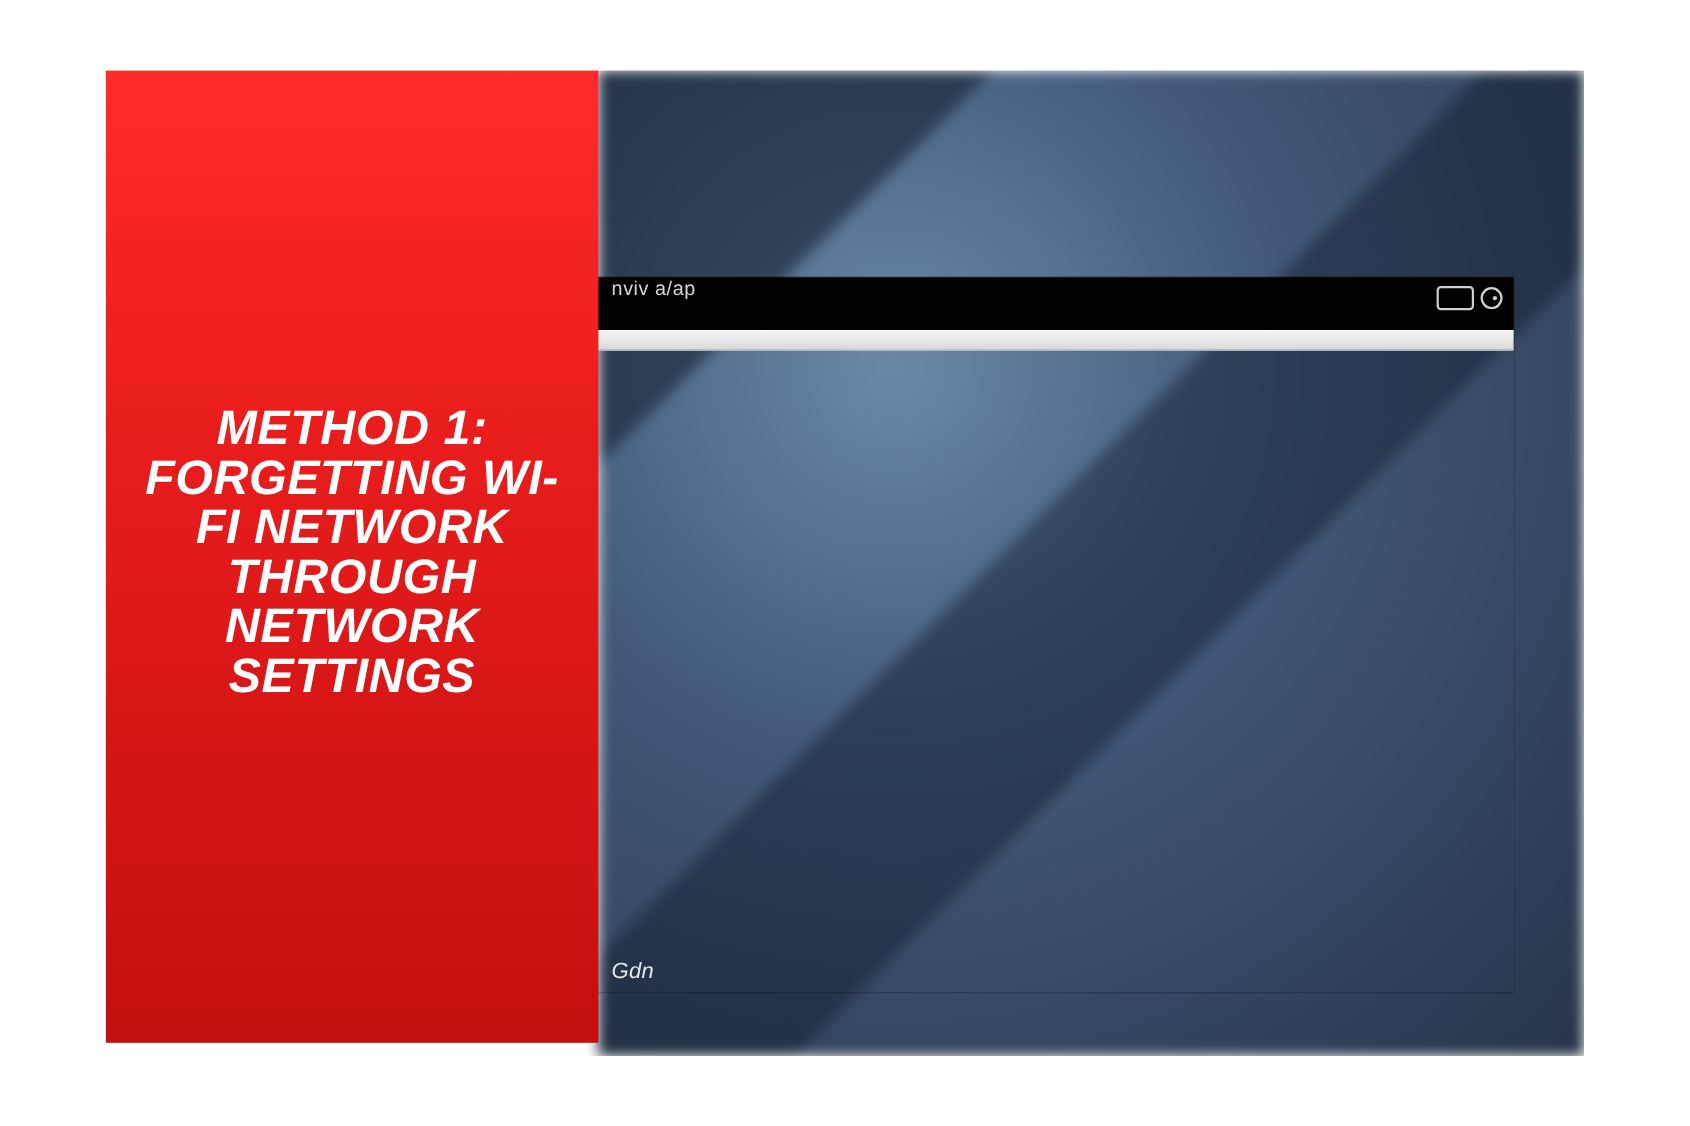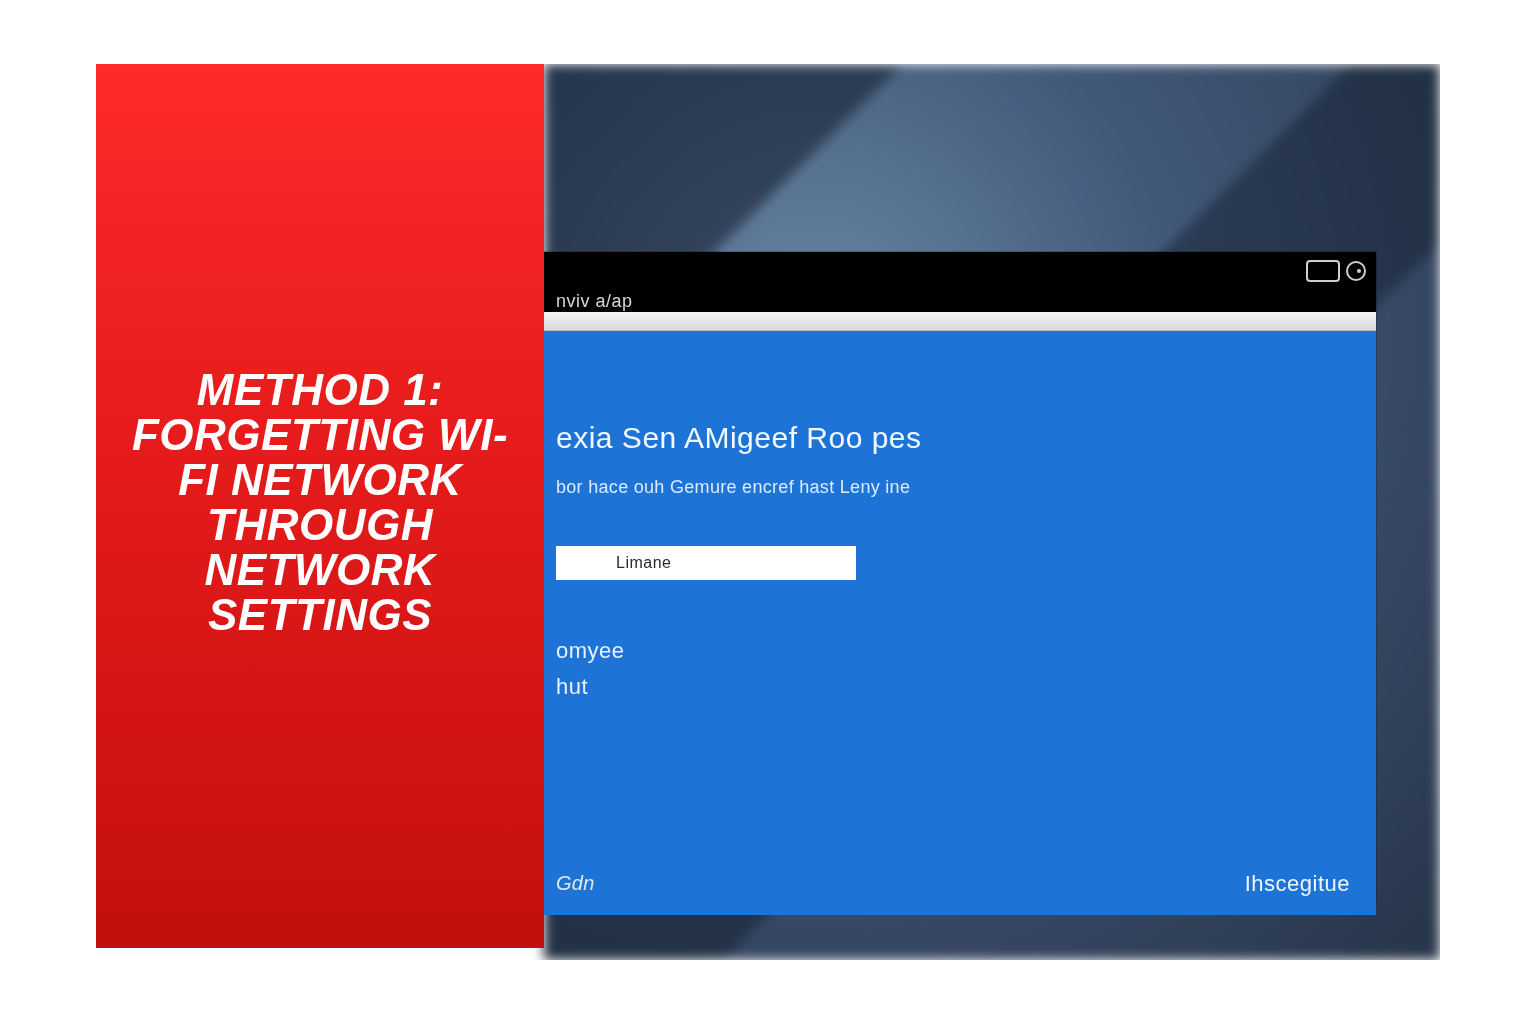--- a/index.html
+++ b/index.html
@@ -63,24 +63,24 @@
     position: absolute;
     left: 360px;
     top: 188px;
     width: 920px;
     height: 650px;
     box-shadow: 0 0 0 1px rgba(0,0,0,0.2);
   }
   .titlebar {
     position: relative;
     width: 100%;
-    height: 60px;
+    height: 48px;
     background: #000000;
     display: flex;
-    align-items: flex-end;
+    align-items: flex-start;
     color: #d7d7d7;
     font-size: 18px;
     padding-left: 100px;
     box-sizing: border-box;
     letter-spacing: 0.5px;
   }
   .titlebar .controls {
     position: absolute;
     right: 10px;
     top: 8px;
@@ -192,30 +192,20 @@
 
   <div class="window">
     <div class="titlebar">
       <span>nviv a/ap</span>
       <div class="controls">
         <span class="pill"></span>
         <span class="circle"></span>
       </div>
     </div>
     <div class="ribbon"></div>
-    <div class="content">
-      <div class="h1">exia Sen AMigeef Roo pes</div>
-      <div class="sub">bor hace ouh Gemure encref hast Leny ine</div>
-      <div class="input">
-        <span>Limane</span>
-      </div>
-      <div class="line">omyee</div>
-      <div class="line">hut</div>
-      <div class="corner-link">Ihscegitue</div>
-    </div>
   </div>
 
   <div class="below">Gdn</div>
 
   <div class="left-panel">
     <div class="headline">METHOD 1: FORGETTING WI-FI NETWORK THROUGH NETWORK SETTINGS</div>
   </div>
 </div>
 
 </body></html>

